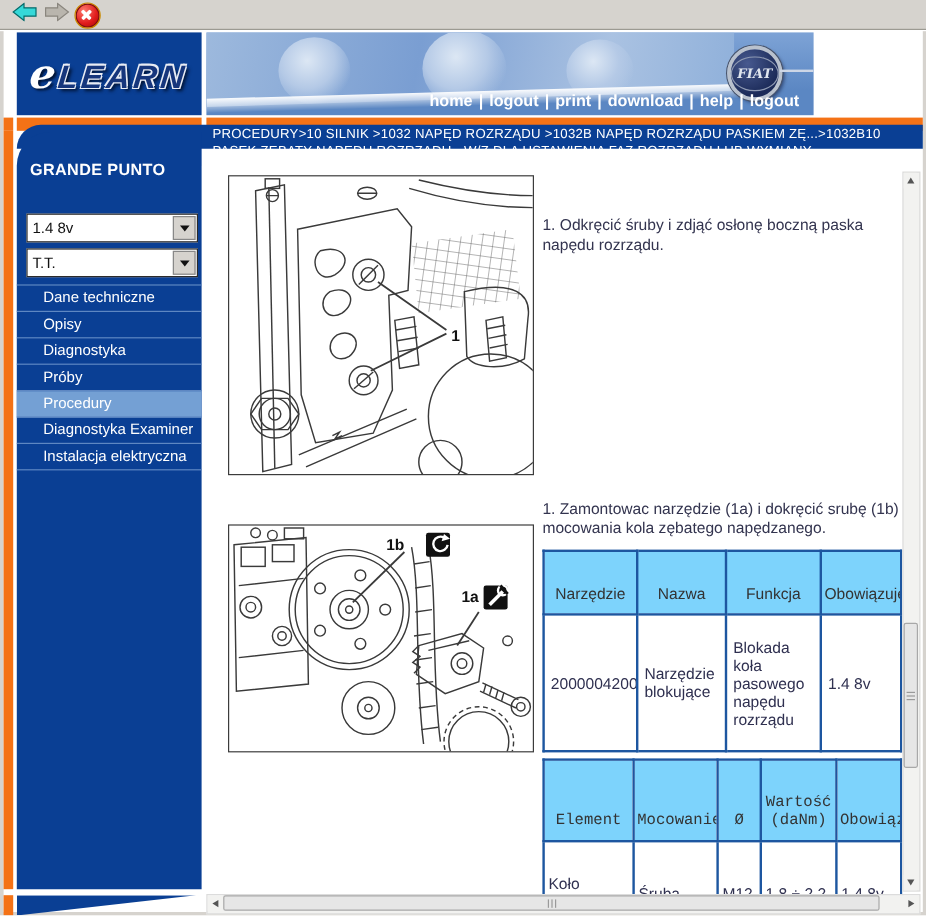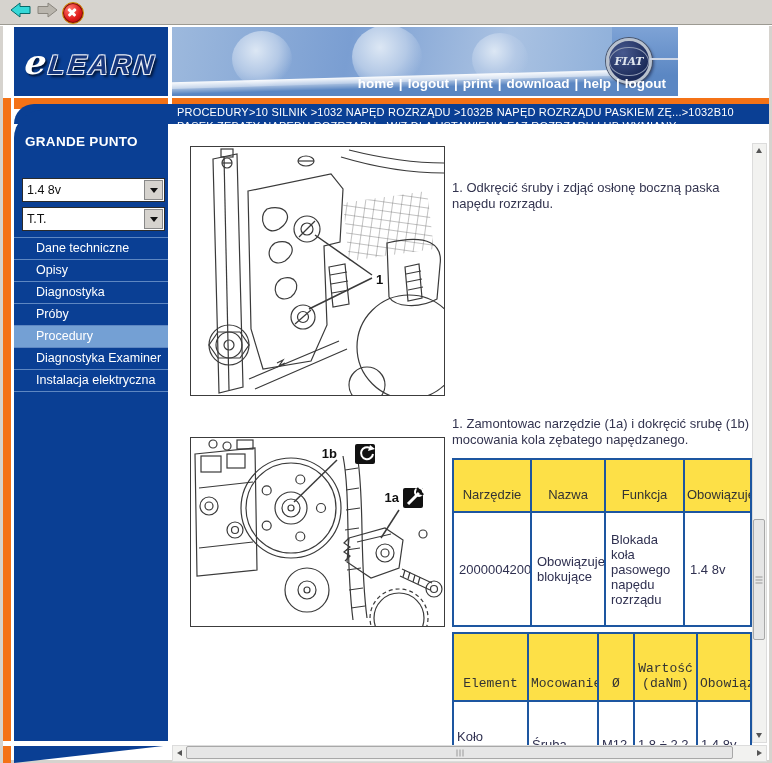--- a/index.html
+++ b/index.html
@@ -64,21 +64,21 @@
   .figure{position:absolute;border:1px solid #3c3c3c;background:#fff;}
   #fig1{left:18px;top:6px;width:253px;height:248px;}
   #fig2{left:18px;top:282px;width:253px;height:188px;margin-top:15px;}
   #op-link{position:absolute;left:280px;top:1px;width:300px;color:#1414e6;font-weight:bold;font-size:13px;line-height:15px;text-decoration:underline;text-indent:5px;cursor:pointer;}
   .para{position:absolute;width:300px;color:#33344f;font-size:13px;line-height:16px;}
   #step1{left:280px;top:40px;}
   #step2{left:280px;top:276px;}
 
   table.dt{position:absolute;border-collapse:collapse;table-layout:fixed;}
   table.dt td,table.dt th{border:2px solid #1d56a0;font-size:13px;color:#333;overflow:hidden;}
-  table.dt th{background:#fde047;font-weight:normal;text-align:center;vertical-align:bottom;padding:0 2px 9px 2px;}
+  table.dt th{background:#7dd3fc;font-weight:normal;text-align:center;vertical-align:bottom;padding:0 2px 9px 2px;}
   table.dt td{background:#fff;vertical-align:middle;text-align:left;padding:3px 5px;color:#2f3050;}
   #table1{left:280px;top:318px;width:298px;}
   #table1 th{height:42px;}
   #table1 td{height:106px;margin-left:20px;}
   #table2{left:280px;top:492px;width:298px;}
   #table2 th{height:57px;font-family:Liberation Mono, monospace;}
   #table2 td{height:78px;padding:3px 2px 3px 3px;}
 
   
   .sb{background:#f2f2f0;border:1px solid #dcdcdc;}
@@ -302,21 +302,21 @@
         </colgroup>
       <tbody>
           <tr>
         <th>Narzędzie</th>
         <th>Nazwa</th>
         <th>Funkcja</th>
         <th>Obowiązuje</th>
       </tr>
       <tr>
         <td>2000004200</td>
-        <td>Obowiązuje blokujące</td>
+        <td>Narzędzie blokujące</td>
         <td>Blokada koła pasowego napędu rozrządu</td>
         <td>1.4 8v</td>
       </tr>
     </tbody>
       </table>
 
     <table class="dt" id="table2">
       <colgroup>
           <col style="width:75px">
           <col style="width:70px">

